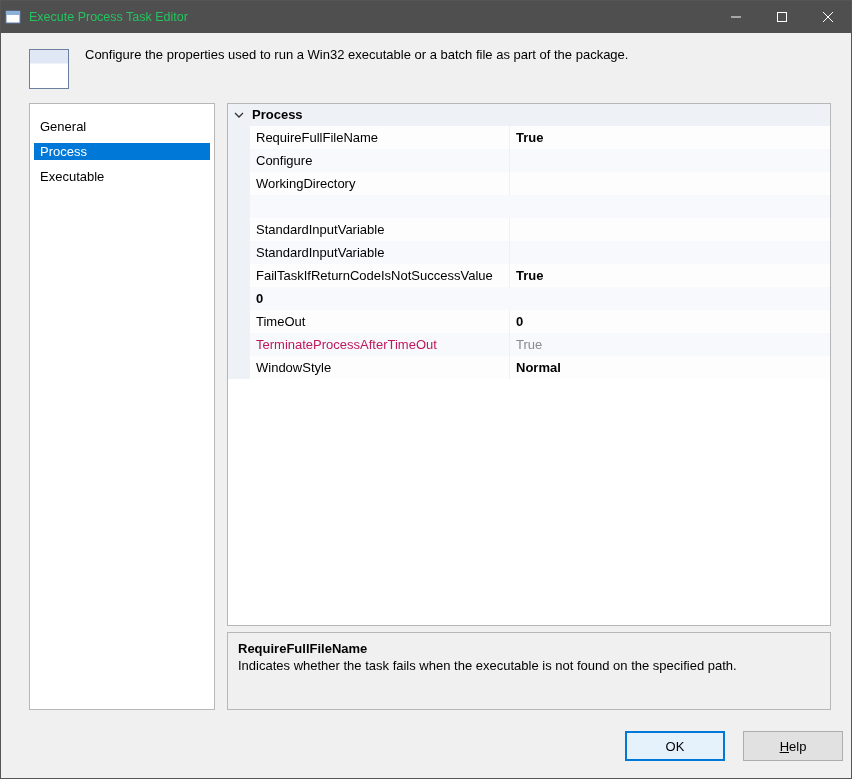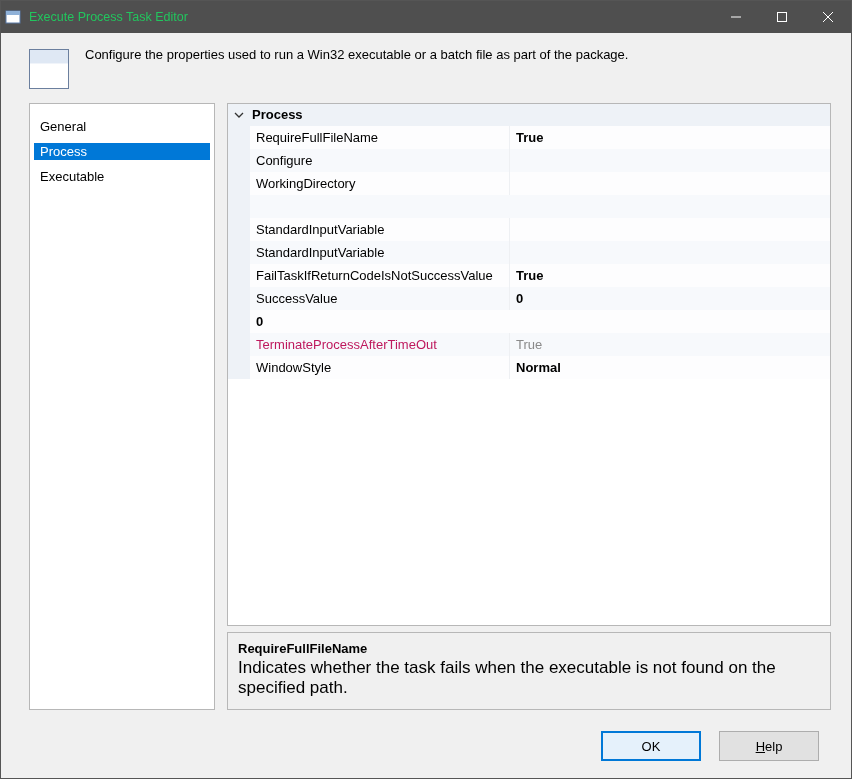--- a/index.html
+++ b/index.html
@@ -67,25 +67,25 @@
   .gutter { width:22px; background:#eef2f7; flex:0 0 22px; }
   .prop-label { flex:0 0 260px; padding-left:6px; display:flex; align-items:center; border-right:1px solid #eef0f3; white-space:nowrap; overflow:hidden; }
   .prop-label.disabled { color:#be185d; }
   .prop-value { flex:1; padding-left:6px; display:flex; align-items:center; font-weight:600; }
   .prop-value.disabled { color:#8a8a8a; font-weight:400; }
   .helpbox {
     border:1px solid #b7b7b7; background:#f0f0f0;
     padding:8px 10px 14px 10px; height:78px;
   }
   .help-title { font-weight:700; font-size:13px; }
-  .help-desc { font-size:17px; margin-top:2px; }
+  .help-desc { font-size:13px; margin-top:2px; }
   .footer {
     height:64px; background:#f0f0f0;
     display:flex; justify-content:flex-end; align-items:center;
-    padding:0 32px; gap:18px;
+    padding:0 8px; gap:18px;
   }
   .btn {
     width:100px; height:30px;
     border:1px solid #adadad; background:#e1e1e1;
     font-size:13px; display:flex; align-items:center; justify-content:center;
     cursor:default;
   }
   .btn.primary { border:2px solid #0078d7; background:#e5f1fb; }
   .underline-first::first-letter { text-decoration:underline; }
 </style>
@@ -173,25 +173,25 @@
               <div class="prop-label">StandardInputVariable</div>
               <div class="prop-value"></div>
             </div>
             <div class="prop-row">
               <div class="gutter"></div>
               <div class="prop-label">FailTaskIfReturnCodeIsNotSuccessValue</div>
               <div class="prop-value">True</div>
             </div>
             <div class="prop-row">
               <div class="gutter"></div>
-              <div class="prop-label">SuccessValue</div>
               <div class="prop-value">0</div>
             </div>
             <div class="prop-row">
               <div class="gutter"></div>
+              <div class="prop-label">TimeOut</div>
               <div class="prop-value">0</div>
             </div>
             <div class="prop-row">
               <div class="gutter"></div>
               <div class="prop-label disabled">TerminateProcessAfterTimeOut</div>
               <div class="prop-value disabled">True</div>
             </div>
             <div class="prop-row">
               <div class="gutter"></div>
               <div class="prop-label">WindowStyle</div>

